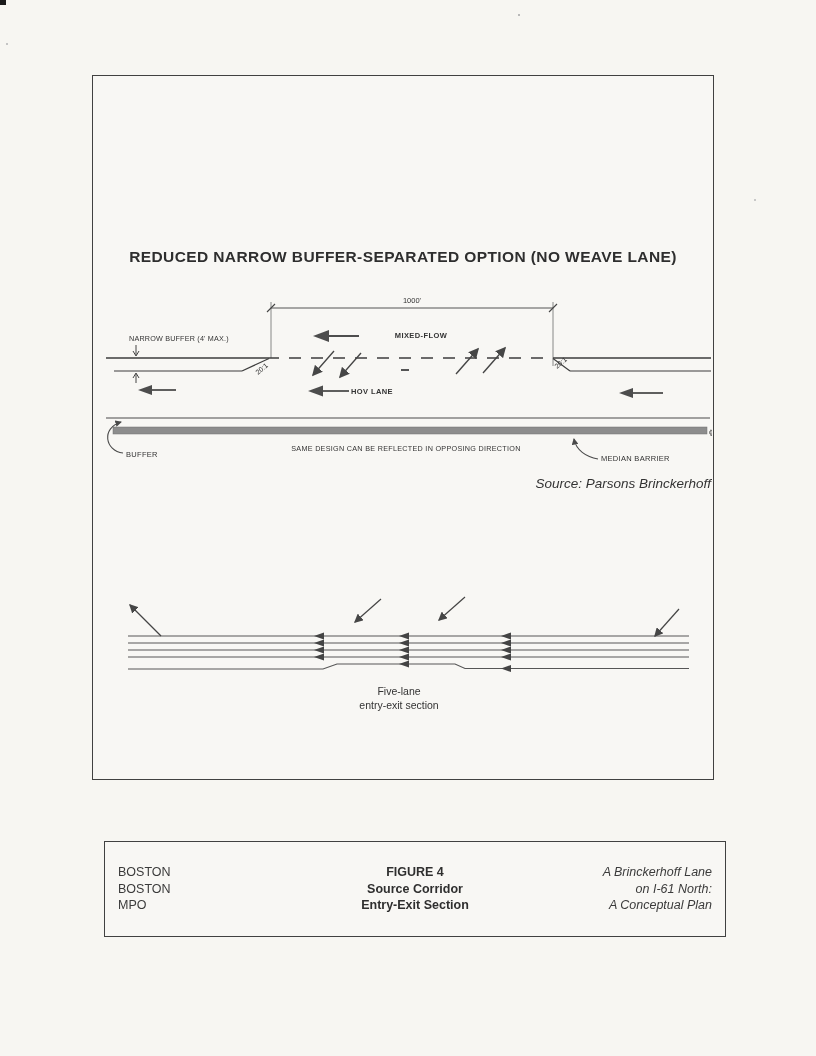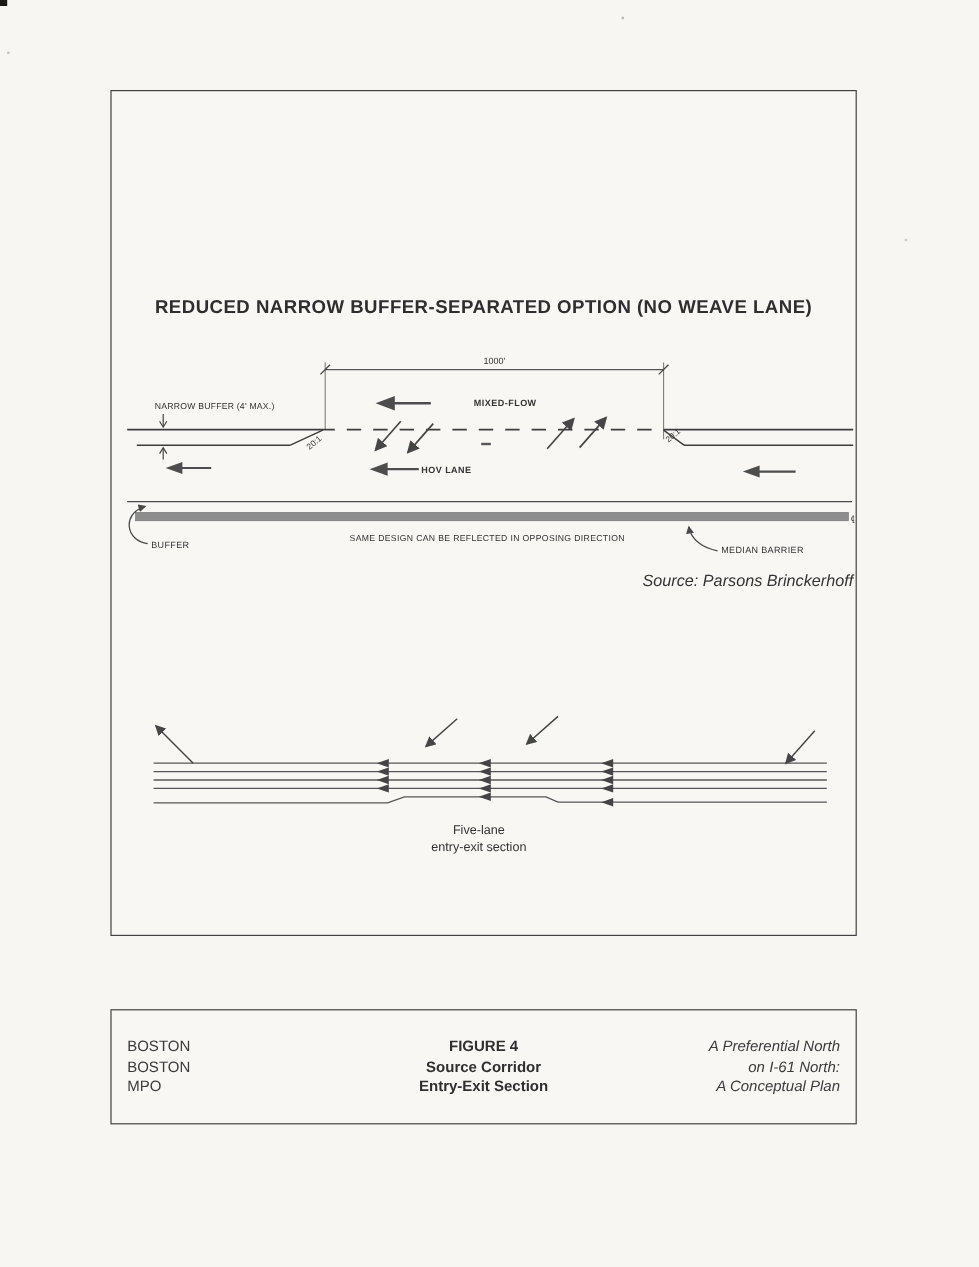--- a/index.html
+++ b/index.html
@@ -16,21 +16,21 @@
   .speck.s1{left:0;top:0;width:6px;height:5px;}
   .speck.s2{left:518px;top:14px;width:2px;height:2px;background:#b9b9b9;}
   .speck.s3{left:754px;top:199px;width:2px;height:2px;background:#c8c8c8;}
   .speck.s4{left:6px;top:43px;width:2px;height:2px;background:#c4c4c4;}
 
   .figure-box{
     position:absolute;left:92px;top:75px;width:622px;height:705px;
     border:1.6px solid #414141;background:#f8f7f4;box-sizing:border-box;
   }
   .title-block{
-    position:absolute;left:92px;top:841px;width:622px;height:96px;
+    position:absolute;left:104px;top:841px;width:622px;height:96px;
     border:1.6px solid #414141;background:#f8f7f4;box-sizing:border-box;
     display:flex;align-items:center;
   }
   .diagram-title{
     position:absolute;left:0;top:172px;width:100%;
     text-align:center;font-size:15.5px;font-weight:bold;
     letter-spacing:0.4px;color:#2e2e2e;
   }
   .diagram-svg{position:absolute;left:0;top:0;width:619px;height:754px;}
 
@@ -197,19 +197,19 @@
       <div>BOSTON</div>
       <div>BOSTON</div>
       <div>MPO</div>
     </div>
     <div class="tb-col tb-center">
       <div>FIGURE 4</div>
       <div>Source Corridor</div>
       <div>Entry-Exit Section</div>
     </div>
     <div class="tb-col tb-right">
-      <div>A Preferential North</div>
+      <div>A Brinckerhoff Lane</div>
       <div>on I-61 North:</div>
       <div>A Conceptual Plan</div>
     </div>
   </div>
 
 </div>
 
 </body></html>

